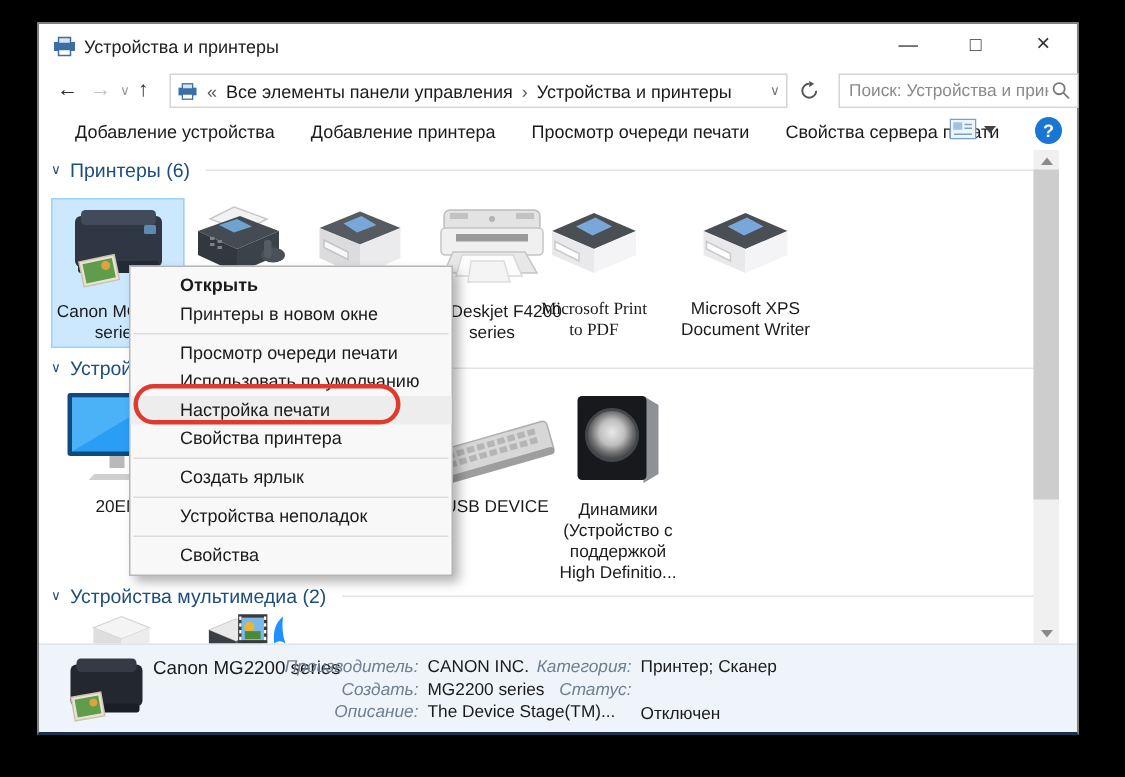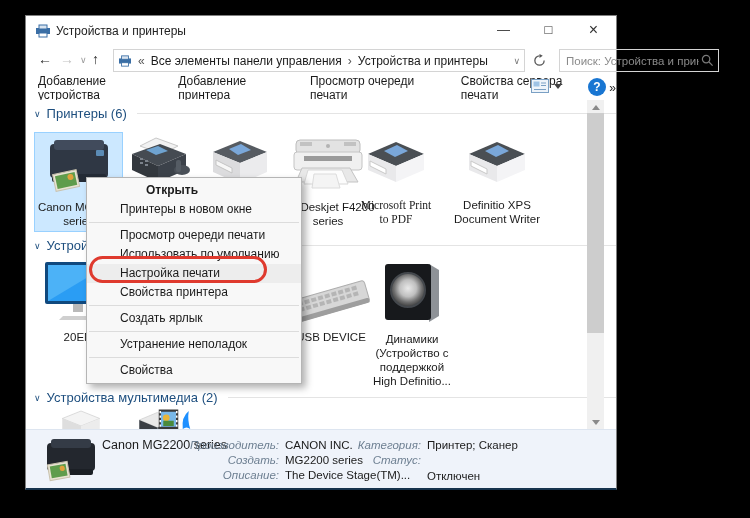--- a/index.html
+++ b/index.html
@@ -1,19 +1,19 @@
 <!DOCTYPE html>
 <html lang="ru"><head>
 <meta charset="utf-8">
 <style>
   html,body{margin:0;padding:0;}
   body{width:750px;height:518px;background:#000;position:relative;overflow:hidden;
        font-family:"Liberation Sans","DejaVu Sans",sans-serif;-webkit-font-smoothing:antialiased;}
   .abs{position:absolute;}
-  .window{position:absolute;left:25px;top:15px;width:592px;height:475px;background:#fff;
+  .window{position:absolute;left:25px;top:15px;width:694px;height:475px;background:#fff;
           border:1px solid #808080;border-bottom:2px solid #17334d;box-sizing:border-box;}
   
   .titlebar{position:absolute;left:0;top:0;right:0;height:30px;background:#fff;}
   .titlebar .title{position:absolute;left:30px;top:8px;font-size:12px;color:#222;}
   .win-btn{position:absolute;top:0;width:45px;height:30px;text-align:center;line-height:28px;
            font-size:13px;color:#333;}
   .win-btn.close{font-size:16px;}
   
   .navbar{position:absolute;left:0;top:30px;right:0;height:30px;background:#fff;border-bottom:1px solid #ececec;}
   .nav-glyph{position:absolute;top:5px;font-size:14px;color:#2b2b2b;}
@@ -22,21 +22,21 @@
   .addressbar{position:absolute;left:87px;top:3px;width:412px;height:23px;border:1px solid #d4d4d4;
               box-sizing:border-box;display:flex;align-items:center;padding:0 4px;gap:4px;font-size:12px;color:#1b1b1b;white-space:nowrap;overflow:hidden;}
   .addressbar .crumb-sep{color:#555;padding:0 2px;}
   .addressbar .dd{margin-left:auto;color:#777;font-size:9px;}
   .refresh-btn{position:absolute;left:502px;top:3px;width:22px;height:23px;display:flex;align-items:center;justify-content:center;}
   .searchbox{position:absolute;left:533px;top:3px;width:160px;height:23px;border:1px solid #d4d4d4;box-sizing:border-box;display:flex;align-items:center;padding:0 4px;}
   .searchbox input{border:none;outline:none;flex:1;font-size:11.5px;color:#444;font-family:inherit;background:transparent;min-width:0;}
   .searchbox input::placeholder{color:#8a8a8a;opacity:1;}
   
   .cmdbar{position:absolute;left:0;top:60px;right:0;height:24px;background:#fff;border-bottom:1px solid #ececec;
-          display:flex;align-items:center;gap:24px;padding-left:12px;font-size:12px;color:#1b1b1b;}
+          display:flex;align-items:center;gap:24px;padding-left:24px;font-size:12px;color:#1b1b1b;}
   .cmdbar .overflow{color:#1b1b1b;font-size:12px;}
   .view-btn{position:absolute;right:54px;top:63px;display:flex;align-items:center;gap:5px;}
   .caret-down{width:0;height:0;border-left:4px solid transparent;border-right:4px solid transparent;border-top:5px solid #444;}
   .help-btn{position:absolute;right:10px;top:62px;width:18px;height:18px;border-radius:50%;background:#1976d2;
             color:#fff;font-size:12px;font-weight:bold;text-align:center;line-height:18px;}
   
   .content{position:absolute;left:0;top:84px;right:0;bottom:58px;background:#fff;overflow:hidden;}
   .sec-head{position:absolute;left:8px;display:flex;align-items:center;gap:6px;font-size:13px;color:#1d4e7e;width:656px;}
   .sec-head .chev{font-size:9px;color:#1d4e7e;}
   .sec-head .rule{flex:1;height:1px;background:#e4e4e4;margin-left:4px;}
@@ -46,21 +46,21 @@
   
   .scrollbar{position:absolute;right:12px;top:84px;width:17px;bottom:58px;background:#f0f0f0;}
   .sb-arrow{position:absolute;left:0;width:17px;height:15px;display:flex;align-items:center;justify-content:center;}
   .tri-up{width:0;height:0;border-left:4px solid transparent;border-right:4px solid transparent;border-bottom:5px solid #8a8a8a;}
   .tri-down{width:0;height:0;border-left:4px solid transparent;border-right:4px solid transparent;border-top:5px solid #8a8a8a;}
   .sb-thumb{position:absolute;left:0;top:13px;width:17px;height:220px;background:#cdcdcd;}
   
   .ctxmenu{position:absolute;left:60px;top:161px;width:214px;background:#f8f8f8;border:1px solid #b5b5b5;
            box-shadow:4px 4px 7px rgba(0,0,0,.3);padding:3px 0;z-index:40;}
   .mi{position:relative;height:19px;line-height:19px;padding-left:33px;font-size:12px;color:#1b1b1b;white-space:nowrap;}
-  .mi.bold{font-weight:bold;margin-left:26px;}
+  .mi.bold{font-weight:bold;}
   .mi.hl{background:#ededed;}
   .mi .shield{position:absolute;left:10px;top:3px;}
   .msep{height:1px;background:#dcdcdc;margin:3px 2px;}
   .red-oval{position:absolute;left:2px;top:78px;width:178px;height:27px;border:3px solid #df3a2e;
             border-radius:14px;box-sizing:border-box;pointer-events:none;z-index:50;}
   
   .details{position:absolute;left:0;right:0;bottom:0;height:58px;background:#eff3fa;border-top:1px solid #dde5f0;font-size:11.5px;}
   .details .dname{position:absolute;left:76px;top:8px;font-size:12.5px;color:#1b1b1b;}
   .dlabel{position:absolute;color:#6d7f91;text-align:right;font-style:italic;}
   .dvalue{position:absolute;color:#1b1b1b;}
@@ -214,21 +214,21 @@
     </div>
 
     <div class="tile" style="left:416px;top:36px;width:110px;">
       <svg width="72" height="54" viewBox="0 0 72 54">
         <polygon points="8,18 36,6 64,18 36,30" fill="#4a4f54"></polygon>
         <polygon points="24,15 37,9 48,15 35,21" fill="#7aa7d9"></polygon>
         <polygon points="8,18 8,34 36,46 36,30" fill="#e9e9eb"></polygon>
         <polygon points="36,46 36,30 64,18 64,34" fill="#f4f4f6"></polygon>
         <polygon points="10,25 26,33 26,38 10,30" fill="#ffffff" stroke="#c9c9c9"></polygon>
       </svg>
-      <div class="lbl">Definitio XPS
+      <div class="lbl">Microsoft XPS
 Document Writer</div>
     </div>
 
     <div class="sec-head" style="top:138px;">
       <span class="chev">∨</span>
       <span>Устройства</span>
       <span class="rule"></span>
     </div>
 
     <div class="tile" style="left:7px;top:160px;width:90px;">
@@ -373,19 +373,19 @@
     <div class="mi bold">Открыть</div>
     <div class="mi">Принтеры в новом окне</div>
     <div class="msep"></div>
     <div class="mi">Просмотр очереди печати</div>
     <div class="mi">Использовать по умолчанию</div>
     <div class="mi hl">Настройка печати</div>
     <div class="mi">Свойства принтера</div>
     <div class="msep"></div>
     <div class="mi">Создать ярлык</div>
     <div class="msep"></div>
-    <div class="mi">Устранение неполадок</div>
+    <div class="mi">Устройства неполадок</div>
     <div class="msep"></div>
     <div class="mi">Свойства</div>
     <div class="red-oval"></div>
   </div>
 
 </div>
 
 </body></html>

